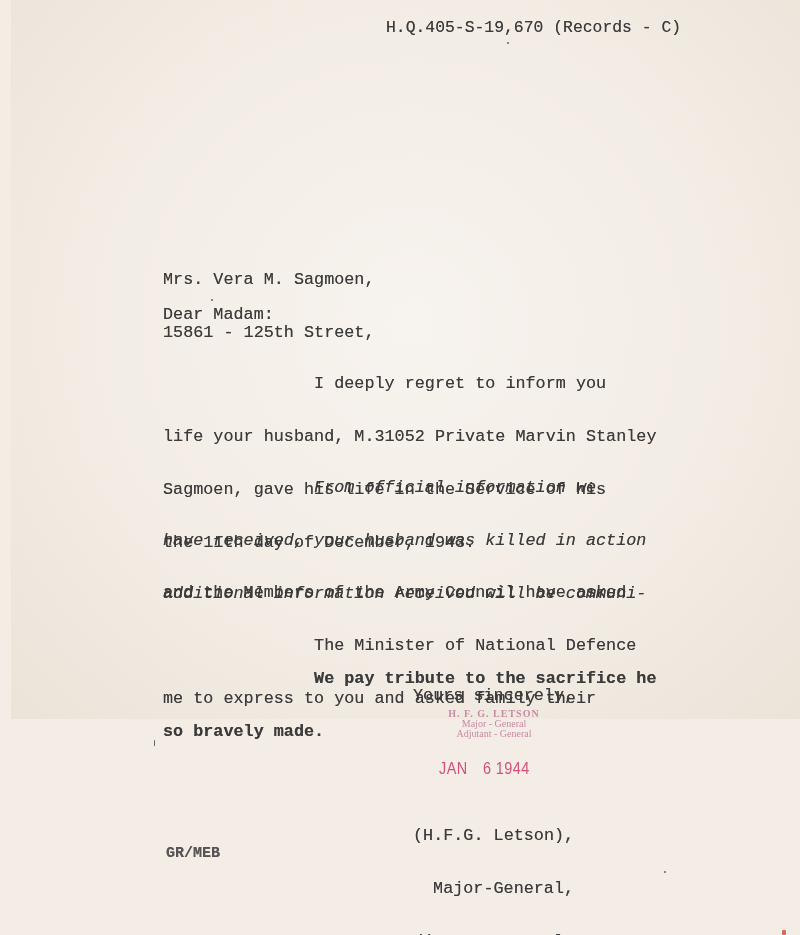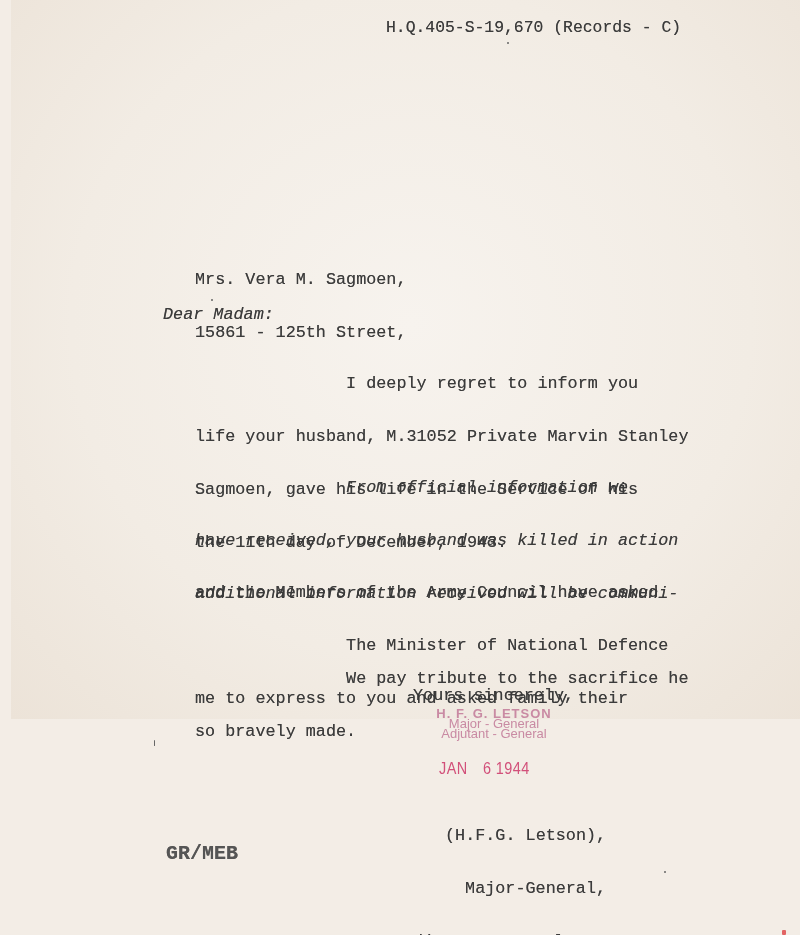--- a/index.html
+++ b/index.html
@@ -16,73 +16,73 @@
   }
   .tw {
     position: absolute;
     font-size: 16.8px;
     line-height: 17.6px;
     white-space: pre;
     letter-spacing: 0;
     color: #3b3b3b;
     text-shadow: 0 0 0.4px rgba(40,40,40,0.6);
   }
-  .line { display: block; height: 17.6px; margin-left: 32px; }
+  .line { display: block; height: 17.6px; }
   .stamp-block {
     position: absolute; left: 418px; top: 709px; width: 130px;
     text-align: center;
-    font-family: Liberation Sans, sans-serif;
-    color: #c98aa3; font-size: 13px; line-height: 10px;
+    font-family: Liberation Serif, serif;
+    color: #c98aa3; font-size: 10px; line-height: 10px;
   }
   .stamp-block .l1 { letter-spacing: 1px; font-weight: bold; }
   .date-stamp {
     position: absolute; left: 428px; top: 759px;
     font-family: "Liberation Sans", "DejaVu Sans", sans-serif;
     font-size: 17px; color: #d2507a; letter-spacing: 0.5px;
     transform: scaleX(0.85); transform-origin: left center;
   }
   .date-stamp .gap { display: inline-block; width: 18px; }
-  .initials { color: #555; font-weight: bold; font-size: 20px; }
+  .initials { color: #555; font-weight: bold; font-size: 15px; }
   .speck { position: absolute; width: 2px; height: 2px; border-radius: 1px; background: #666; }
   .red-mark { position: absolute; left: 771px; top: 930px; width: 4px; height: 5px; background: #e26464; border-radius: 1px; }
 </style>
 </head>
 <body>
 
 <div class="paper">
 
   <div class="tw" style="left:375px; top:19px; font-size:16.4px;">H.Q.405-S-19,670 (Records - C)</div>
 
   <div class="tw" style="left:152px; top:236px;">
     <span class="line">Mrs. Vera M. Sagmoen,</span>
     <span class="line">15861 - 125th Street,</span>
   </div>
 
-  <div class="tw" style="left:152px; top:306px;font-style:italic;">Dear Madam:</div>
+  <div class="tw" style="left:152px; top:306px;">Dear Madam:</div>
 
   <div class="tw" style="left:152px; top:340px;">
     <span class="line">               I deeply regret to inform you</span>
     <span class="line">life your husband, M.31052 Private Marvin Stanley</span>
     <span class="line">Sagmoen, gave his life in the Service of his</span>
     <span class="line">the 11th day of December, 1943.</span>
   </div>
 
   <div class="tw" style="left:152px; top:444px;font-style:italic;">
     <span class="line">               From official information we</span>
     <span class="line">have received, your husband was killed in action</span>
     <span class="line">additional information received will be communi-</span>
   </div>
 
   <div class="tw" style="left:152px; top:549px;">
     <span class="line">and the Members of the Army Council have asked</span>
     <span class="line">               The Minister of National Defence</span>
     <span class="line">me to express to you and asked family their</span>
   </div>
 
-  <div class="tw" style="left:152px; top:635px;">
+  <div class="tw" style="left:152px; top:635px;font-weight:bold;">
     <span class="line">               We pay tribute to the sacrifice he</span>
     <span class="line">so bravely made.</span>
   </div>
 
   <div class="tw" style="left:402px; top:687px;">Yours sincerely,</div>
 
   <div class="stamp-block">
     <div class="l1">H. F. G. LETSON</div>
     <div>Major - General</div>
     <div>Adjutant - General</div>

